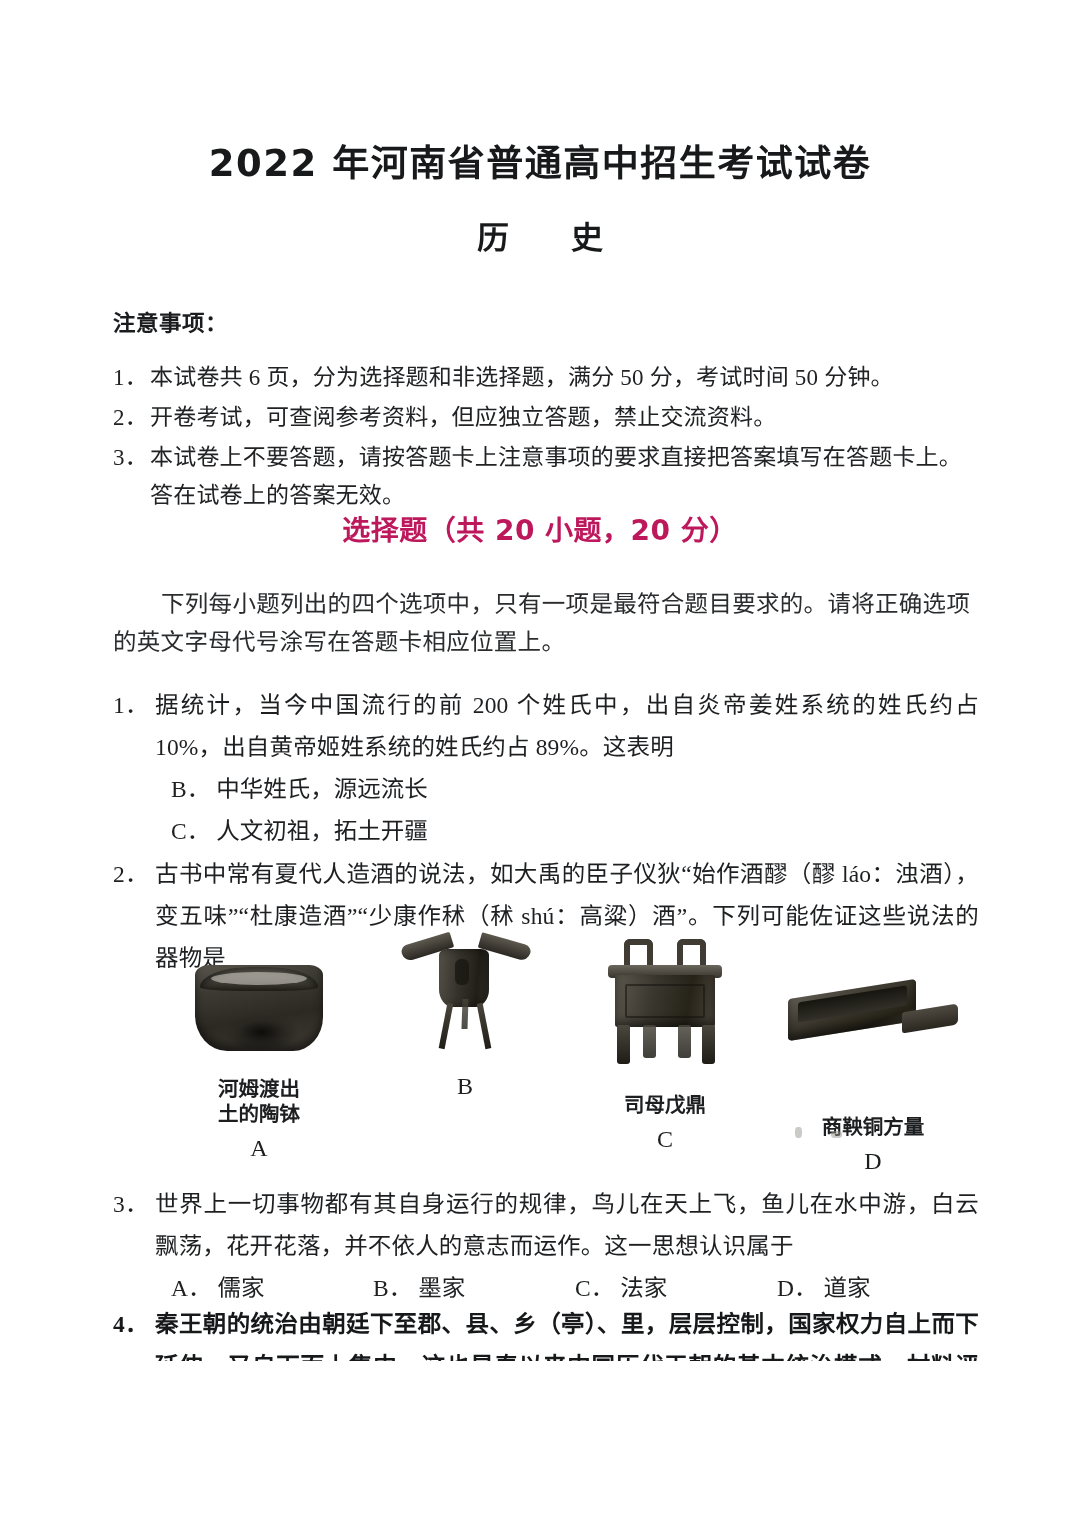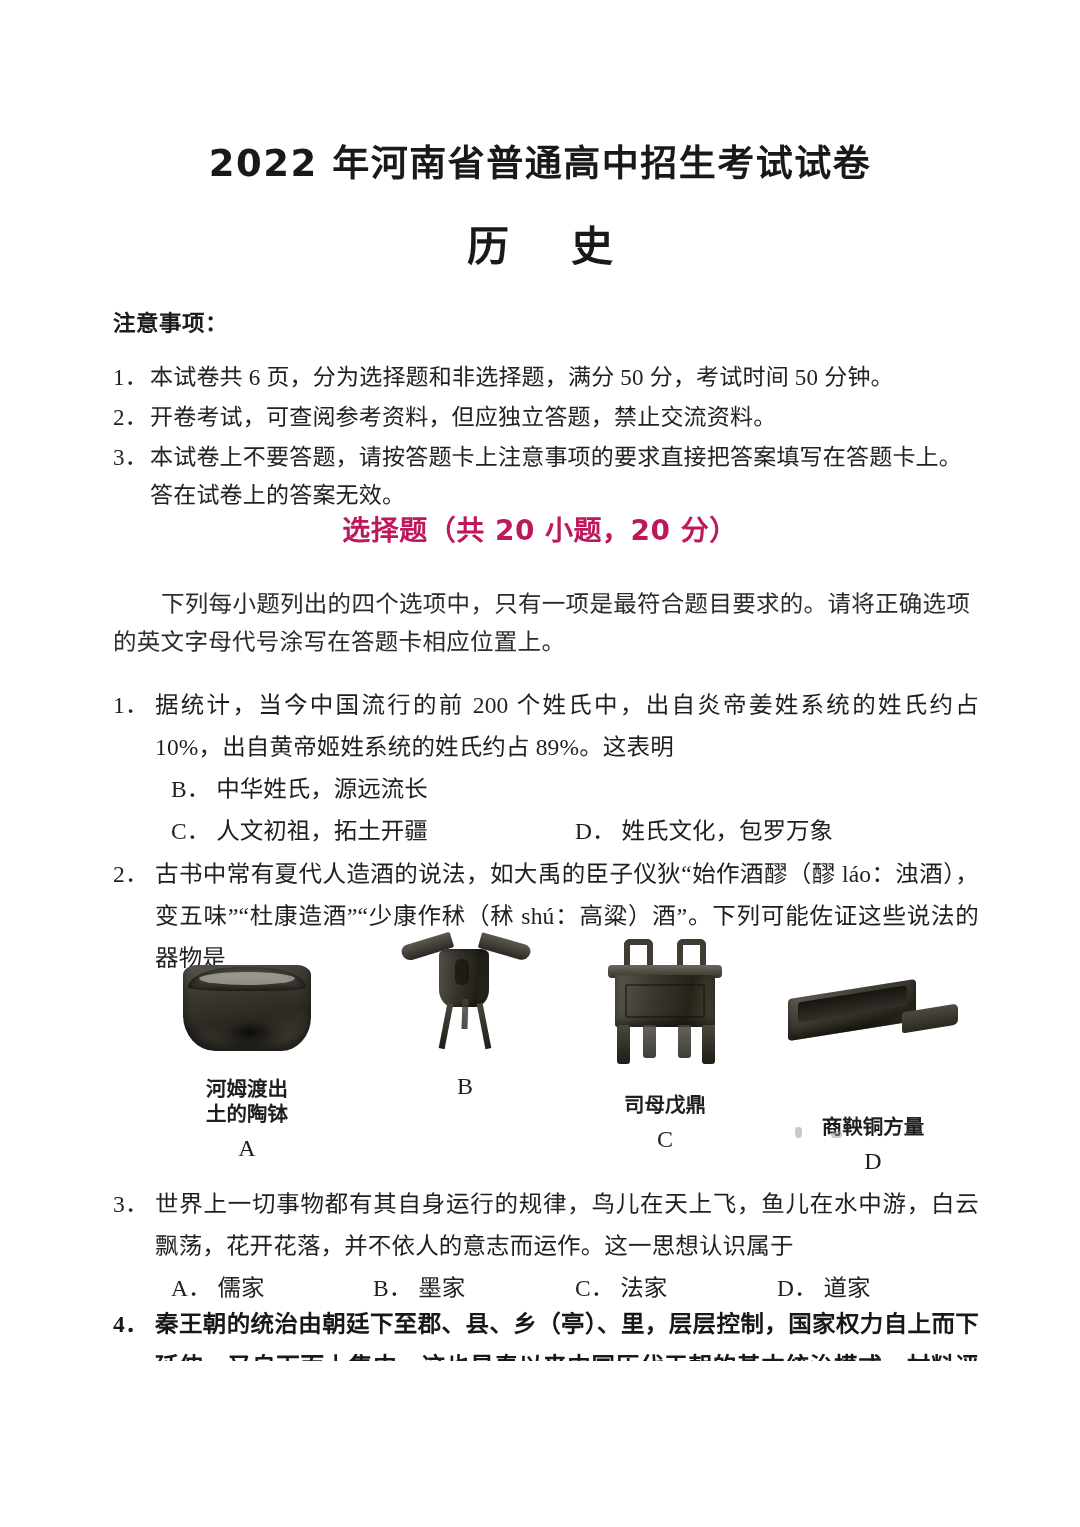--- a/index.html
+++ b/index.html
@@ -36,21 +36,21 @@
     color: #17191a;
   }
   .subject-title {
     position: absolute;
     top: 212px;
     left: 0;
     width: 1080px;
     text-align: center;
     font-family: "DejaVu Sans", "Liberation Sans", sans-serif;
     font-weight: 700;
-    font-size: 42px;
+    font-size: 32px;
     color: #17191a;
   }
   .subject-title .gap { display: inline-block; width: 62px; }
 
   
   .notice {
     position: absolute;
     top: 305px;
     left: 113px;
     width: 860px;
@@ -358,36 +358,33 @@
     </div>
     <div class="options-row two-col">
       <div class="opt">
         <span class="opt-letter">B．</span><span>中华姓氏，源远流长</span>
       </div>
     </div>
     <div class="options-row two-col">
       <div class="opt">
         <span class="opt-letter">C．</span><span>人文初祖，拓土开疆</span>
       </div>
-      <div class="opt">
-        <span class="opt-letter">D．</span><span>姓氏文化，包罗万象</span>
-      </div>
     </div>
   </div>
 
   <div class="question q2" style="top:853px;">
     <div class="q-stem">
       <span class="q-num">2．</span>
       <span>古书中常有夏代人造酒的说法，如大禹的臣子仪狄“始作酒醪（醪 láo：浊酒），变五味”“杜康造酒”“少康作秫（秫 shú：高粱）酒”。下列可能佐证这些说法的器物是</span>
     </div>
   </div>
 
   <div class="figure-group">
 
-    <div class="fig" style="left:44px; top:18px; width:180px;">
+    <div class="fig" style="left:56px; top:18px; width:180px;">
       <div class="fig-img" style="height:112px; padding-top:22px;">
         <div class="bowl" style="margin:0 auto;"></div>
       </div>
       <div class="fig-caption">河姆渡出
 土的陶钵</div>
       <div class="fig-letter">A</div>
     </div>
 
     <div class="fig" style="left:262px; top:2px; width:180px;">
       <div class="fig-img" style="height:128px; padding-top:10px;">

